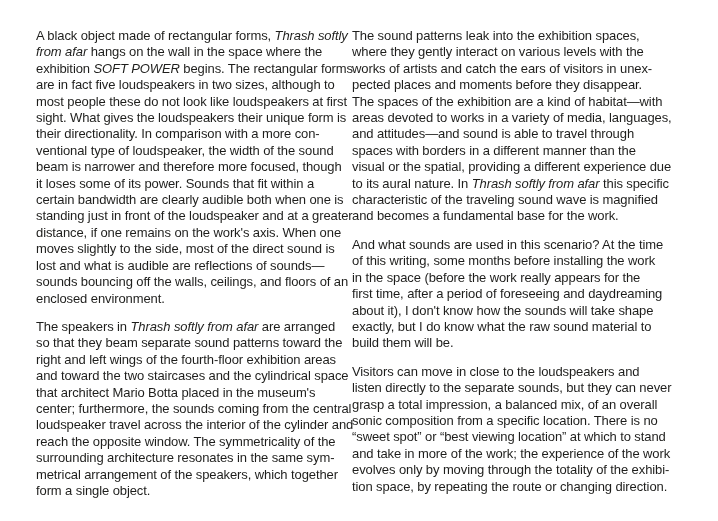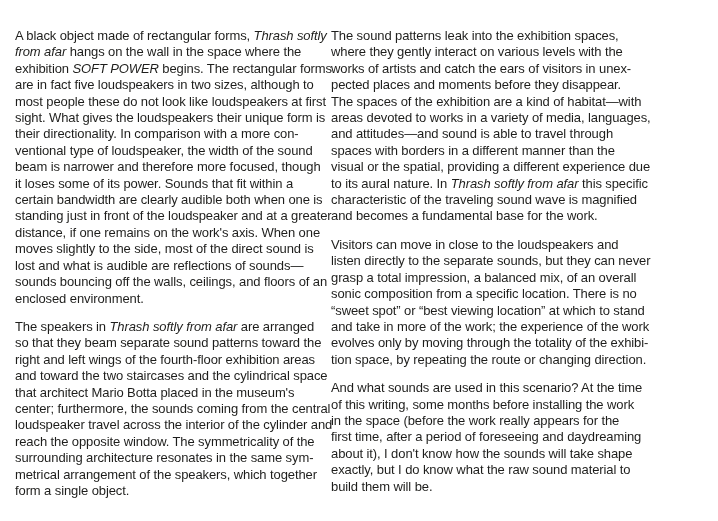--- a/index.html
+++ b/index.html
@@ -10,21 +10,21 @@
   body {
     width: 718px;
     height: 521px;
     overflow: hidden;
     font-family: "Liberation Sans", "DejaVu Sans", sans-serif;
   }
   .page {
     box-sizing: border-box;
     width: 718px;
     height: 521px;
-    padding: 28px 24px 20px 15px;
+    padding: 28px 24px 20px 36px;
     display: flex;
     background: #ffffff;
   }
   .col {
     width: 316px;
     flex: 0 0 auto;
   }
   .col + .col {
     width: 326px;
   }
@@ -83,29 +83,29 @@
 works of artists and catch the ears of visitors in unex-
 pected places and moments before they disappear.
 The spaces of the exhibition are a kind of habitat—with
 areas devoted to works in a variety of media, languages,
 and attitudes—and sound is able to travel through
 spaces with borders in a different manner than the
 visual or the spatial, providing a different experience due
 to its aural nature. In <em>Thrash softly from afar</em> this specific
 characteristic of the traveling sound wave is magnified
 and becomes a fundamental base for the work.</p>
+      <p class="para">And what sounds are used in this scenario? At the time
+of this writing, some months before installing the work
+in the space (before the work really appears for the
+first time, after a period of foreseeing and daydreaming
+about it), I don't know how the sounds will take shape
+exactly, but I do know what the raw sound material to
+build them will be.</p>
       <p class="para">Visitors can move in close to the loudspeakers and
 listen directly to the separate sounds, but they can never
 grasp a total impression, a balanced mix, of an overall
 sonic composition from a specific location. There is no
 “sweet spot” or “best viewing location” at which to stand
 and take in more of the work; the experience of the work
 evolves only by moving through the totality of the exhibi-
 tion space, by repeating the route or changing direction.</p>
-      <p class="para">And what sounds are used in this scenario? At the time
-of this writing, some months before installing the work
-in the space (before the work really appears for the
-first time, after a period of foreseeing and daydreaming
-about it), I don't know how the sounds will take shape
-exactly, but I do know what the raw sound material to
-build them will be.</p>
     </div>
 </div>
 
 </body></html>

